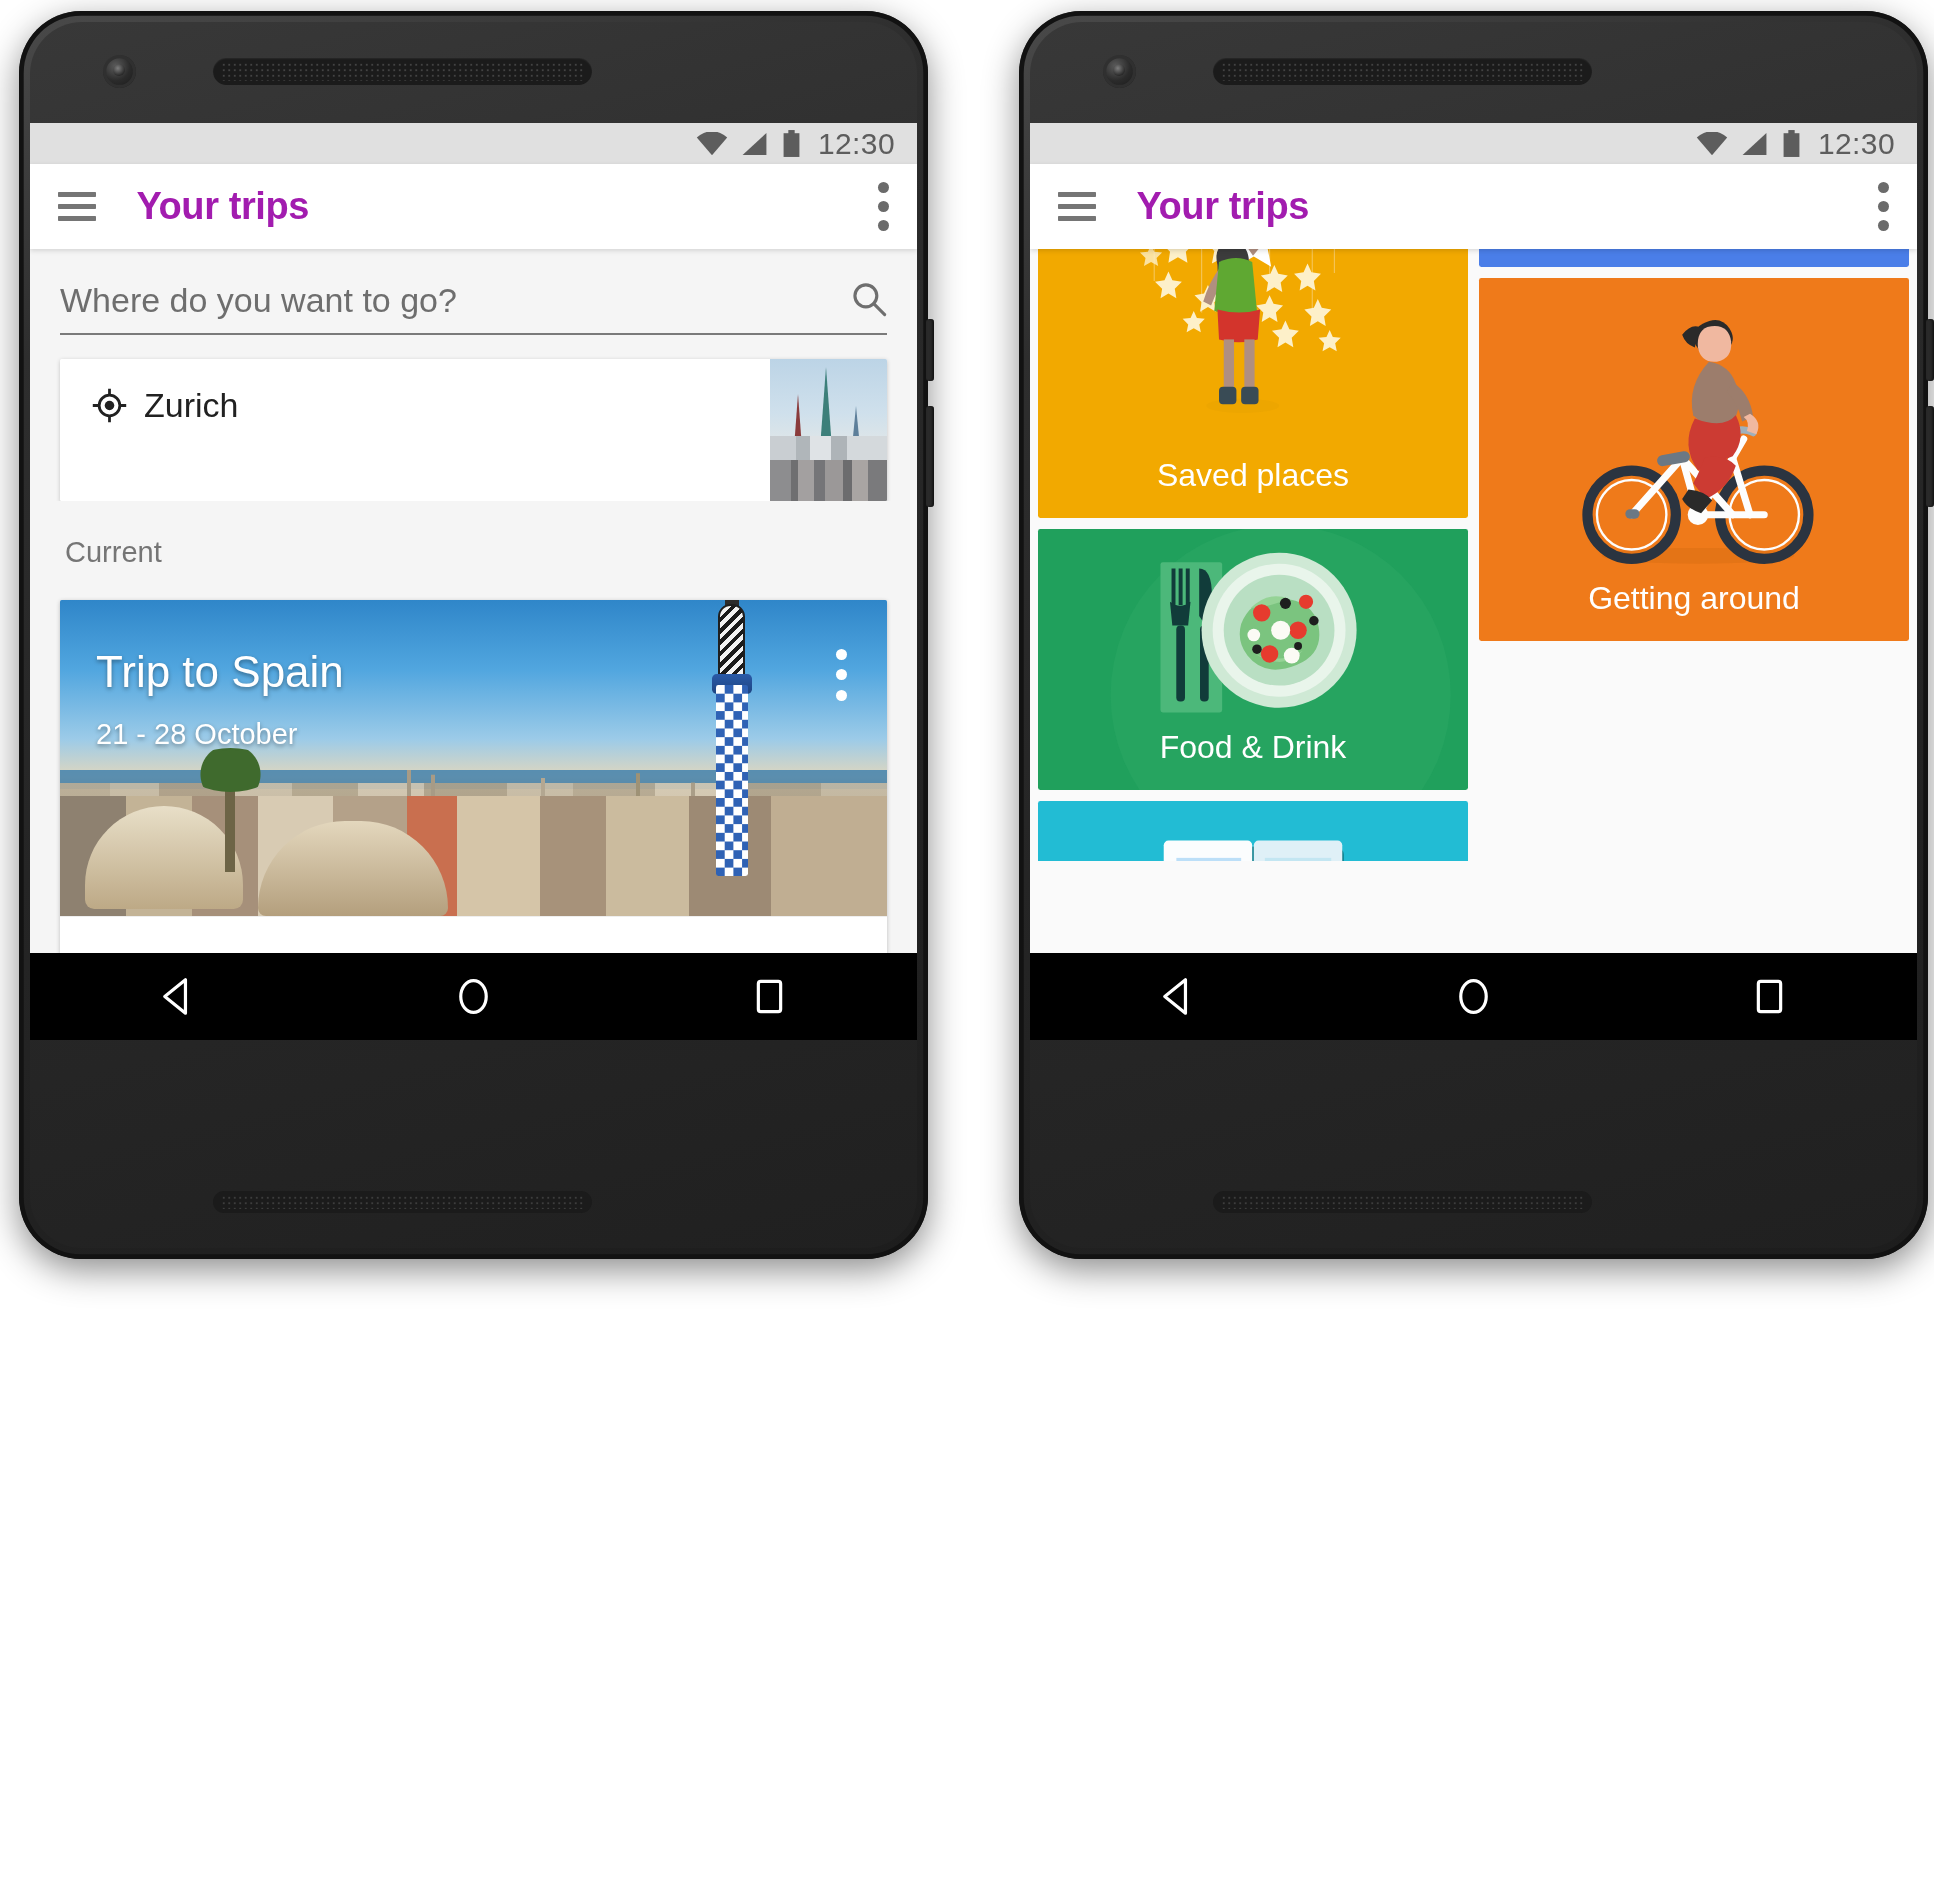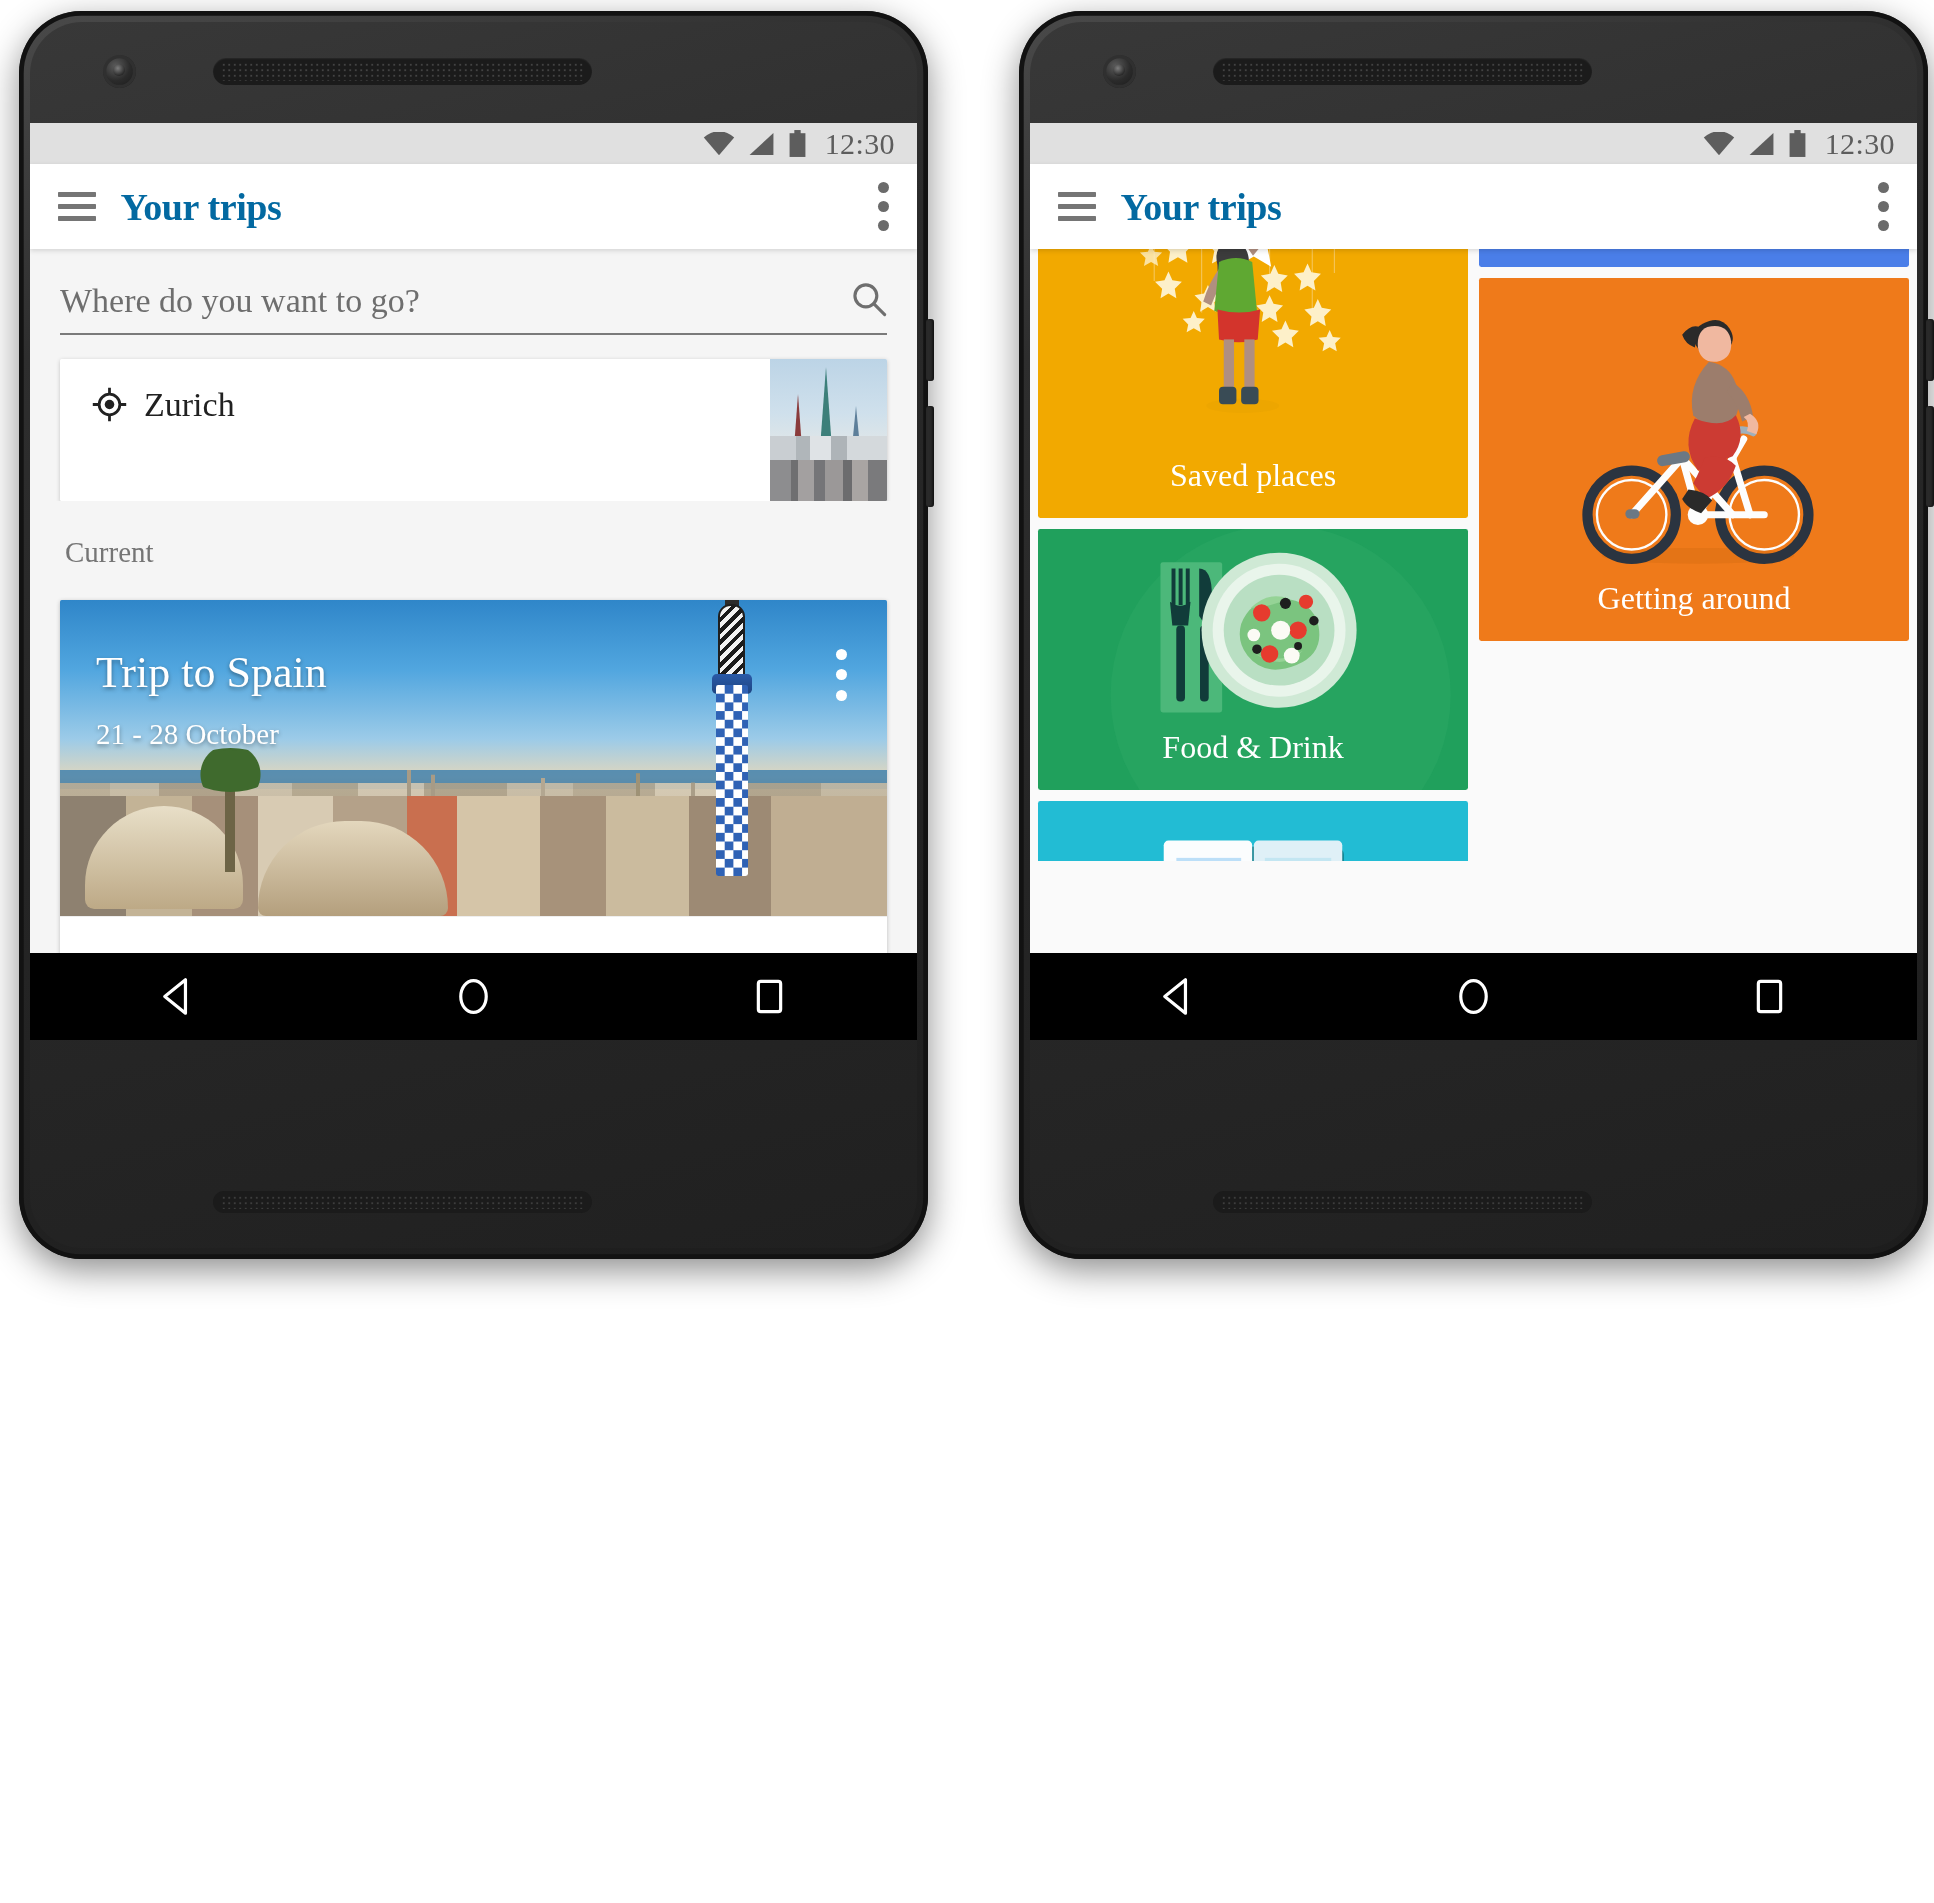--- a/index.html
+++ b/index.html
@@ -23,21 +23,20 @@
     top:11px;
   }
   .phone.left{left:19px;}
   .phone.right{left:1019px;}
 
   .phone-inner{
     position:absolute;left:11px;top:11px;right:11px;bottom:11px;
     border-radius:52px;
     background:linear-gradient(165deg,#383838 0%, #2b2b2b 40%, #202020 100%);
     overflow:hidden;
-    font-family:Liberation Serif, serif;
   }
 
   
   .camera{
     position:absolute;top:33px;left:73px;width:33px;height:33px;border-radius:50%;
     background:radial-gradient(circle at 38% 34%, #5b5b5b 0%, #2b2b2b 48%, #161616 100%);
     box-shadow:inset 0 0 0 3.2px #303030;
   }
   .camera:after{
     content:"";position:absolute;left:9.5px;top:8.7px;width:12.6px;height:12.6px;border-radius:50%;
@@ -92,21 +91,21 @@
 
   
   .appbar{
     height:85px;background:#fff;display:flex;align-items:center;
     padding:0 28.4px;position:relative;z-index:5;
     box-shadow:0 2.4px 5.5px rgba(0,0,0,.16);
   }
   .hamburger{width:38px;height:28.4px;display:flex;flex-direction:column;justify-content:space-between;cursor:pointer;}
   .hamburger span{display:block;height:4.7px;background:#757575;border-radius:0.8px;}
   .appbar-title{
-    font-size:38px;font-weight:bold;color:#0369a1;margin-left:24px;letter-spacing:-0.4px;
+    font-size:38px;font-weight:bold;color:#a21caf;margin-left:40px;letter-spacing:-0.4px;
   }
   .overflow{
     margin-left:auto;width:11px;display:flex;flex-direction:column;gap:8px;cursor:pointer;
   }
   .overflow i{display:block;width:11px;height:11px;border-radius:50%;background:#6b6b6b;}
 
   
   .content-left{height:790px;background:#f5f5f5;overflow:hidden;position:relative;}
 
   .searchrow{

